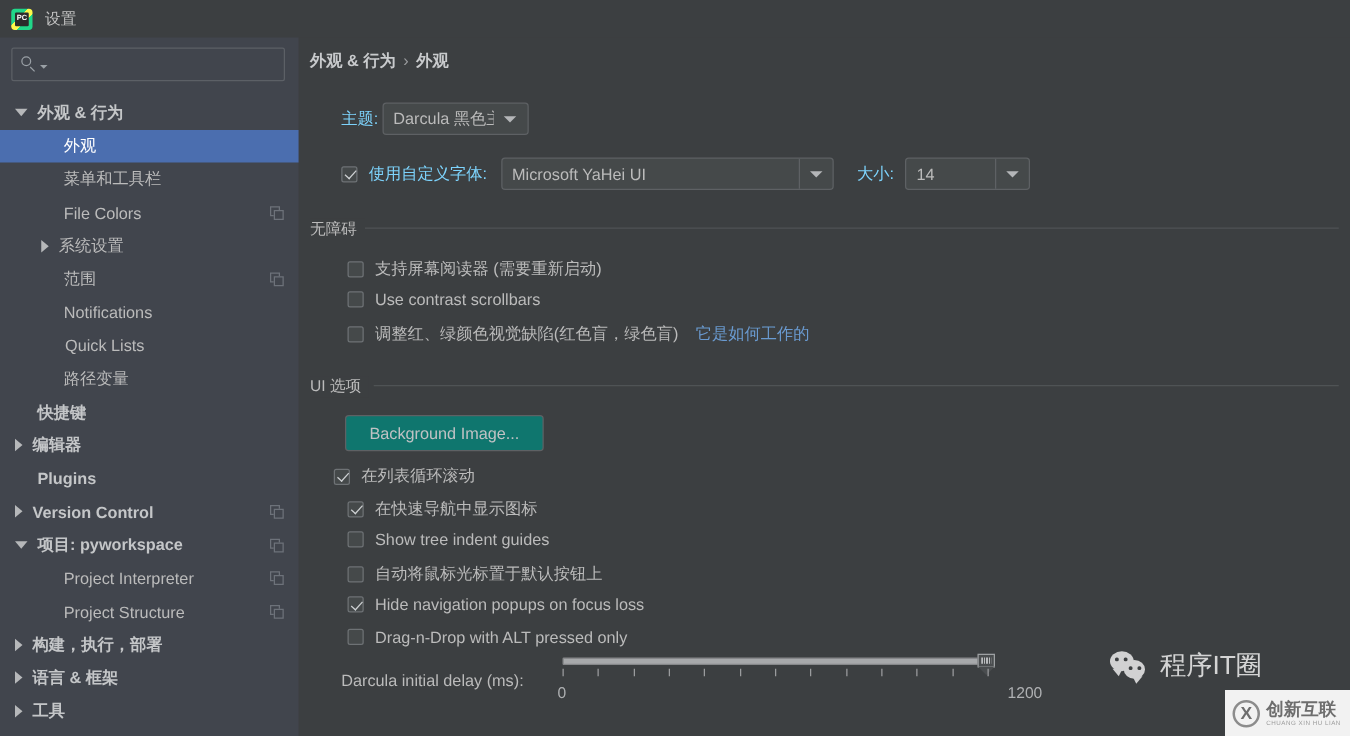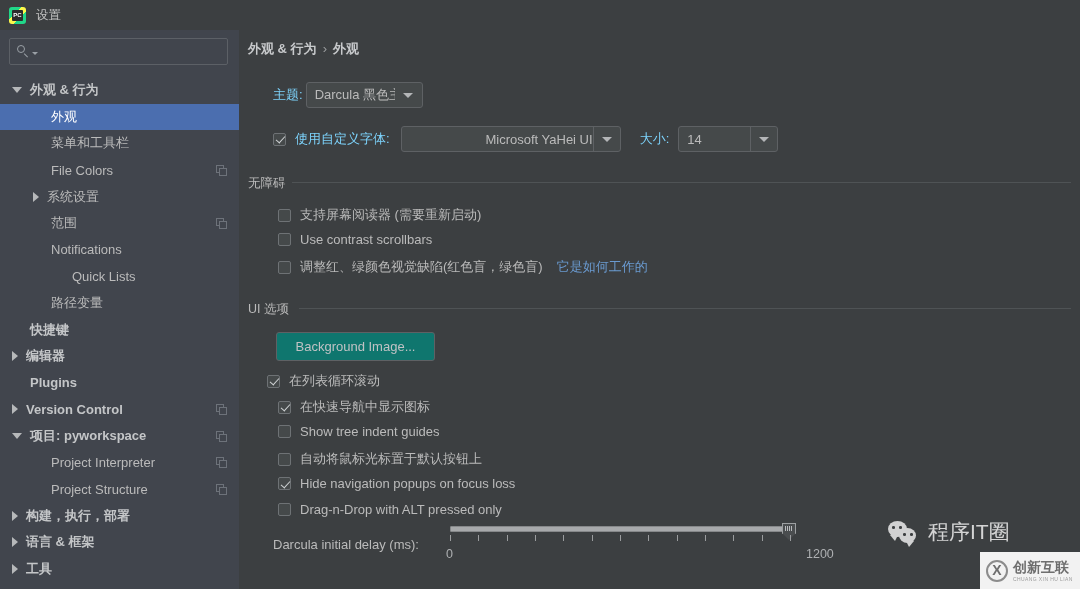--- a/index.html
+++ b/index.html
@@ -487,21 +487,21 @@
           <span class="tree-label" style="margin-left: 8px;">范围</span>
           <span class="copy-icon">
             <span class="r1"></span>
             <span class="r2"></span>
           </span>
         </div>
         <div class="tree-row" style="padding-left: 33px;">
           <span class="tri none"></span>
           <span class="tree-label" style="margin-left: 8px;">Notifications</span>
         </div>
-        <div class="tree-row" style="padding-left: 18px; gap: 36px;">
+        <div class="tree-row" style="padding-left: 34px;">
           <span class="tri none"></span>
           <span class="tree-label" style="margin-left: 8px;">Quick Lists</span>
         </div>
         <div class="tree-row" style="padding-left: 33px;">
           <span class="tri none"></span>
           <span class="tree-label" style="margin-left: 8px;">路径变量</span>
         </div>
         <div class="tree-row" style="padding-left: 12px;">
           <span class="tri none"></span>
           <span class="tree-label bold" style="margin-left: 8px;">快捷键</span>
@@ -571,21 +571,21 @@
       <span class="field-label">主题:</span>
       <div class="combo" style="width:117px; margin-left:3px;text-align:center;">
         <span class="combo-text">Darcula 黑色主题</span>
         <span class="arrow"></span>
       </div>
     </div>
 
     <div class="row-theme" style="left:34px; top:96px;">
       <span class="checkbox checked"></span>
       <span class="field-label" style="margin-left:9px;">使用自定义字体:</span>
-      <div class="combo boxed-arrow" style="width:220px; margin-left:11px;text-align:right;">
+      <div class="combo boxed-arrow" style="width:266px; margin-left:11px;">
         <span class="combo-text">Microsoft YaHei UI</span>
         <span class="arrow-box">
             <span class="arrow"></span>
           </span>
       </div>
       <span class="field-label" style="margin-left:19px;">大小:</span>
       <div class="combo boxed-arrow" style="width:100px; margin-left:9px;">
         <span class="combo-text">14</span>
         <span class="arrow-box">
             <span class="arrow"></span>

